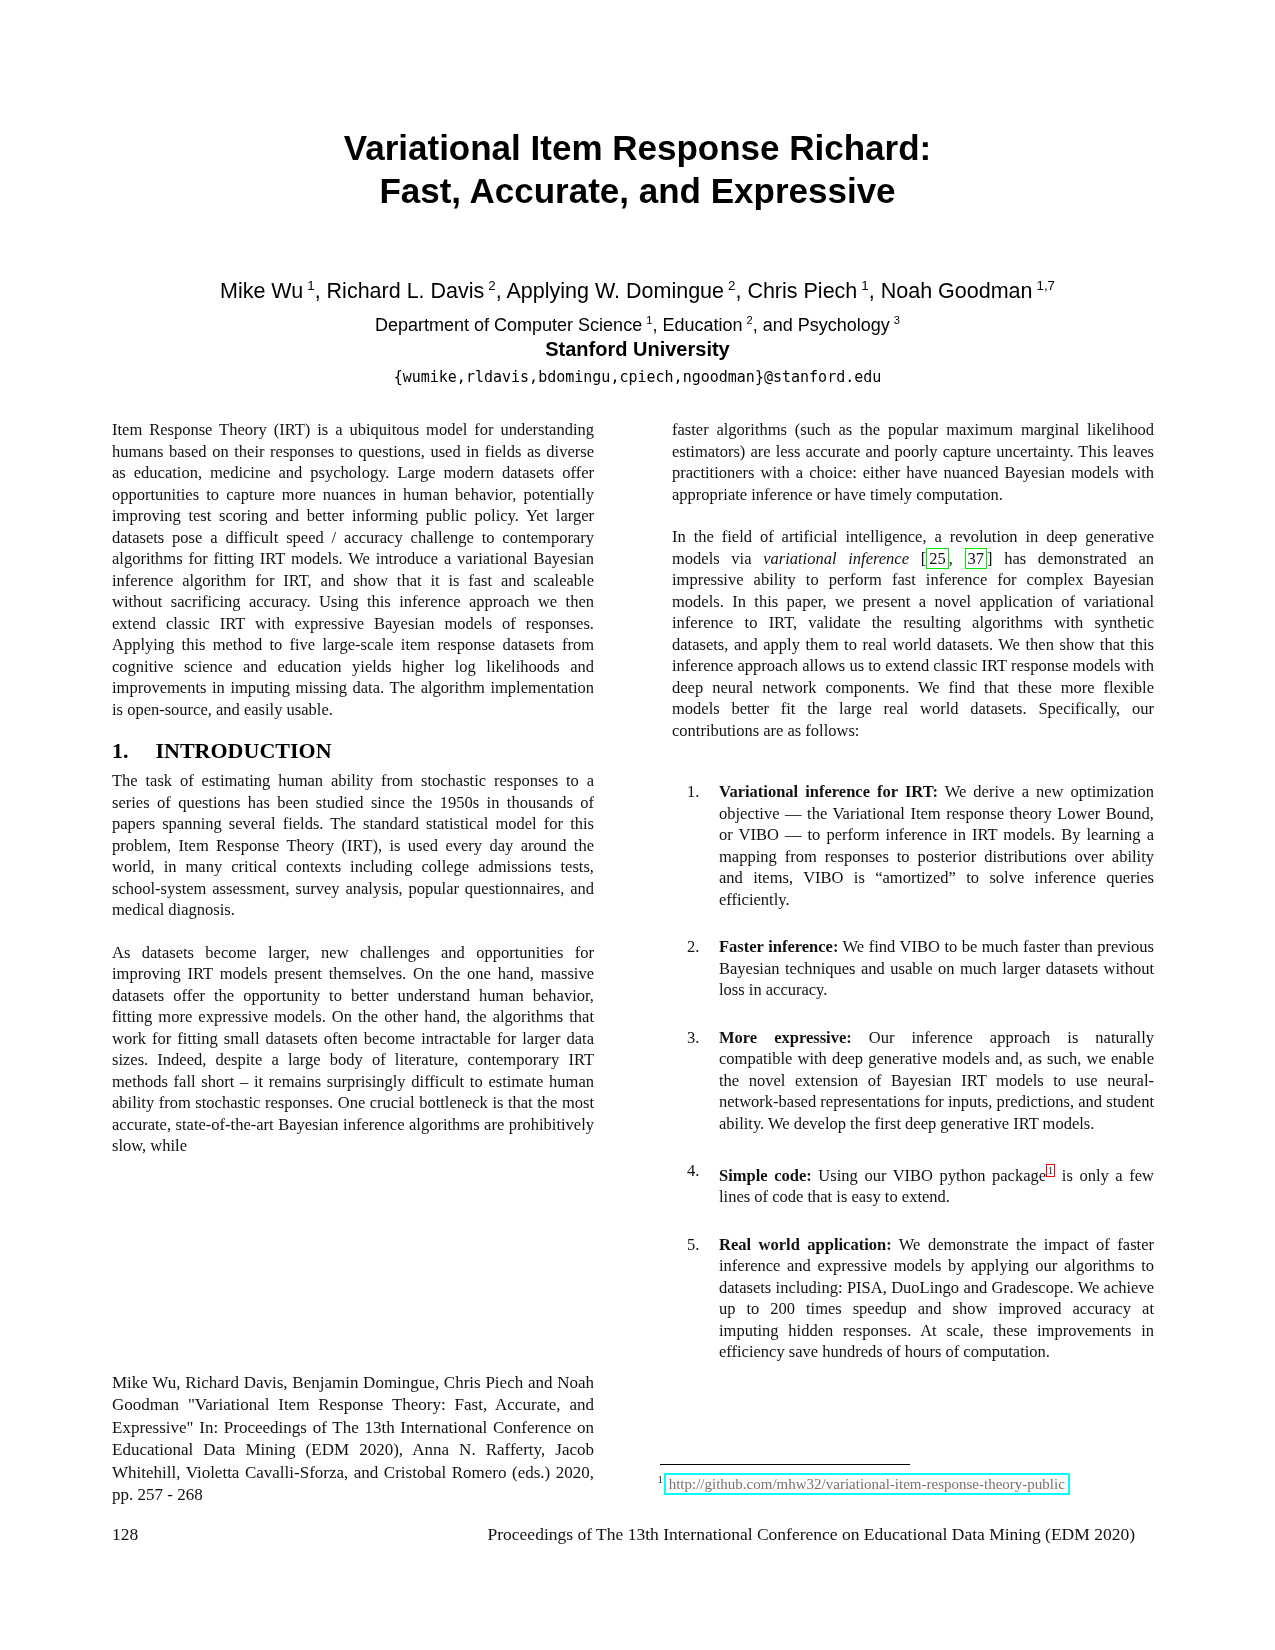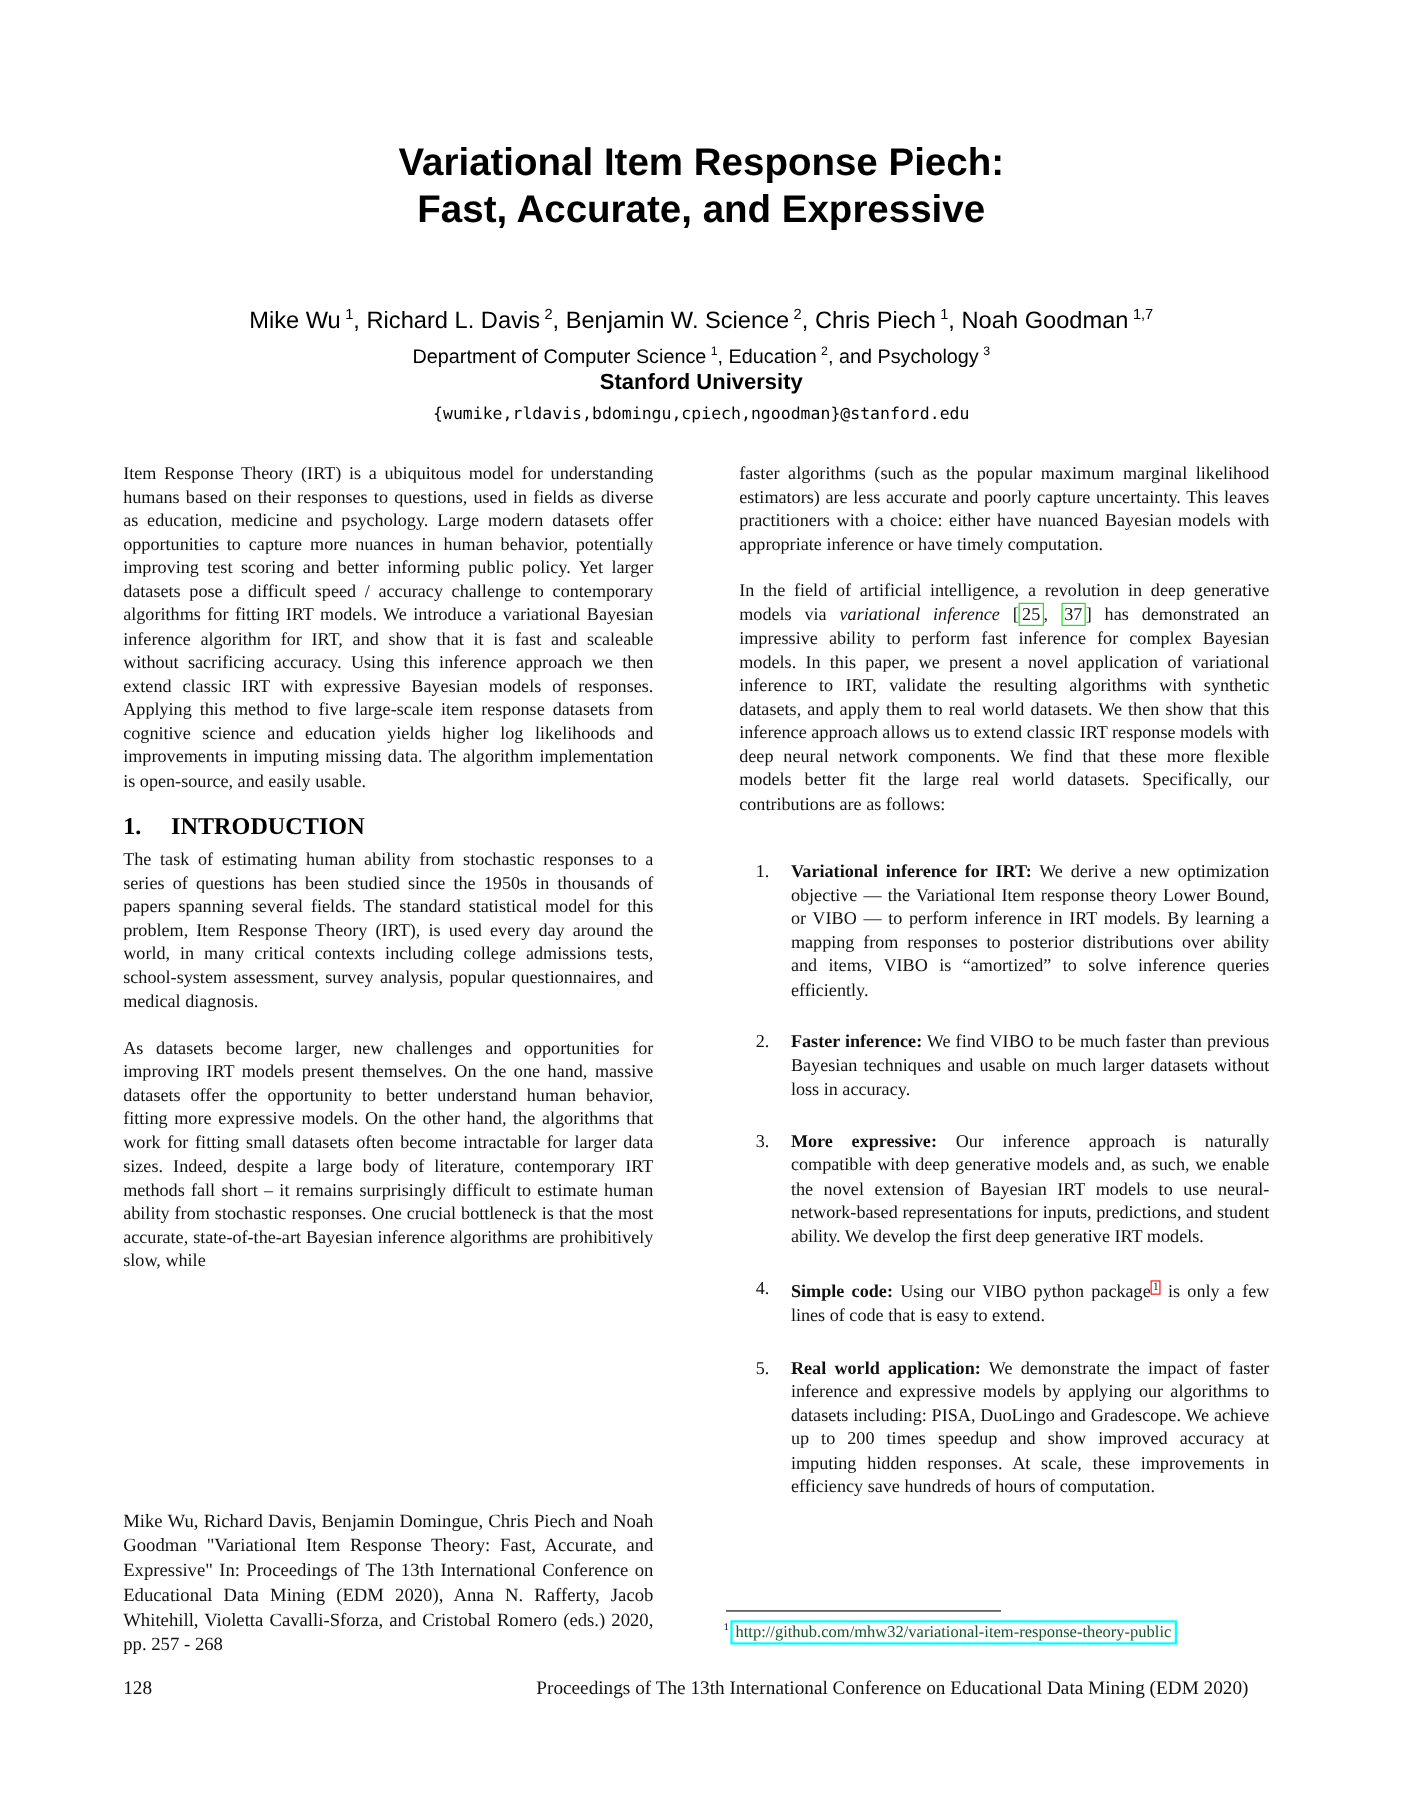--- a/index.html
+++ b/index.html
@@ -87,21 +87,21 @@
 
   
   .footnote-block { position:absolute; left:658px; top:1464px; width:482px; }
   .fn-rule {
     border:0; border-top:1.6px solid #000000;
     width:250px; margin:0 0 5px 2px;
   }
   .fn-text { font-size:15px; line-height:20px; }
   .fn-sup { vertical-align:super; font-size:62%; margin-right:1px; }
   .url-box {
-    color:#14532d; text-decoration:none;
+    color:#737373; text-decoration:none;
     border:2.5px solid #00ffff;
     padding:1px 3px;
   }
 
   
   .citation-block {
     position:absolute; left:112px; top:1372px; width:482px;
     font-size:17px; line-height:22.4px;
     text-align:justify;
   }
@@ -113,26 +113,26 @@
     position:absolute; right:140px; top:1524px;
     font-size:17.5px;
   }
 </style>
 </head>
 <body>
 
 <div class="page">
 
   <h1 class="title">
-      <span class="title-line">Variational Item Response Piech:</span>
+      <span class="title-line">Variational Item Response Richard:</span>
       <span class="title-line">Fast, Accurate, and Expressive</span>
     </h1>
 
   <div class="authors-block">
-    <div class="author-line"><span>Mike Wu</span><sup>1</sup><span>, </span><span>Richard L. Davis</span><sup>2</sup><span>, </span><span>Benjamin W. Science</span><sup>2</sup><span>, </span><span>Chris Piech</span><sup>1</sup><span>, </span><span>Noah Goodman</span><sup>1,7</sup></div>
+    <div class="author-line"><span>Mike Wu</span><sup>1</sup><span>, </span><span>Richard L. Davis</span><sup>2</sup><span>, </span><span>Applying W. Domingue</span><sup>2</sup><span>, </span><span>Chris Piech</span><sup>1</sup><span>, </span><span>Noah Goodman</span><sup>1,7</sup></div>
     <div class="dept-line"><span>Department of Computer Science</span><sup>1</sup><span>, Education</span><sup>2</sup><span>, and Psychology</span><sup>3</sup></div>
     <div class="univ-line">Stanford University</div>
     <div class="email-line">{wumike,rldavis,bdomingu,cpiech,ngoodman}@stanford.edu</div>
   </div>
 
   <section class="col col-left">
     <p class="body-text">Item Response Theory (IRT) is a ubiquitous model for understanding humans based on their responses to questions, used in fields as diverse as education, medicine and psychology. Large modern datasets offer opportunities to capture more nuances in human behavior, potentially improving test scoring and better informing public policy. Yet larger datasets pose a difficult speed / accuracy challenge to contemporary algorithms for fitting IRT models. We introduce a variational Bayesian inference algorithm for IRT, and show that it is fast and scaleable without sacrificing accuracy. Using this inference approach we then extend classic IRT with expressive Bayesian models of responses. Applying this method to five large-scale item response datasets from cognitive science and education yields higher log likelihoods and improvements in imputing missing data. The algorithm implementation is open-source, and easily usable.</p>
 
     <h2 class="heading sec-heading"><span>1.</span><span class="sec-title">INTRODUCTION</span></h2>
     <p class="body-text">The task of estimating human ability from stochastic responses to a series of questions has been studied since the 1950s in thousands of papers spanning several fields. The standard statistical model for this problem, Item Response Theory (IRT), is used every day around the world, in many critical contexts including college admissions tests, school-system assessment, survey analysis, popular questionnaires, and medical diagnosis.</p>

